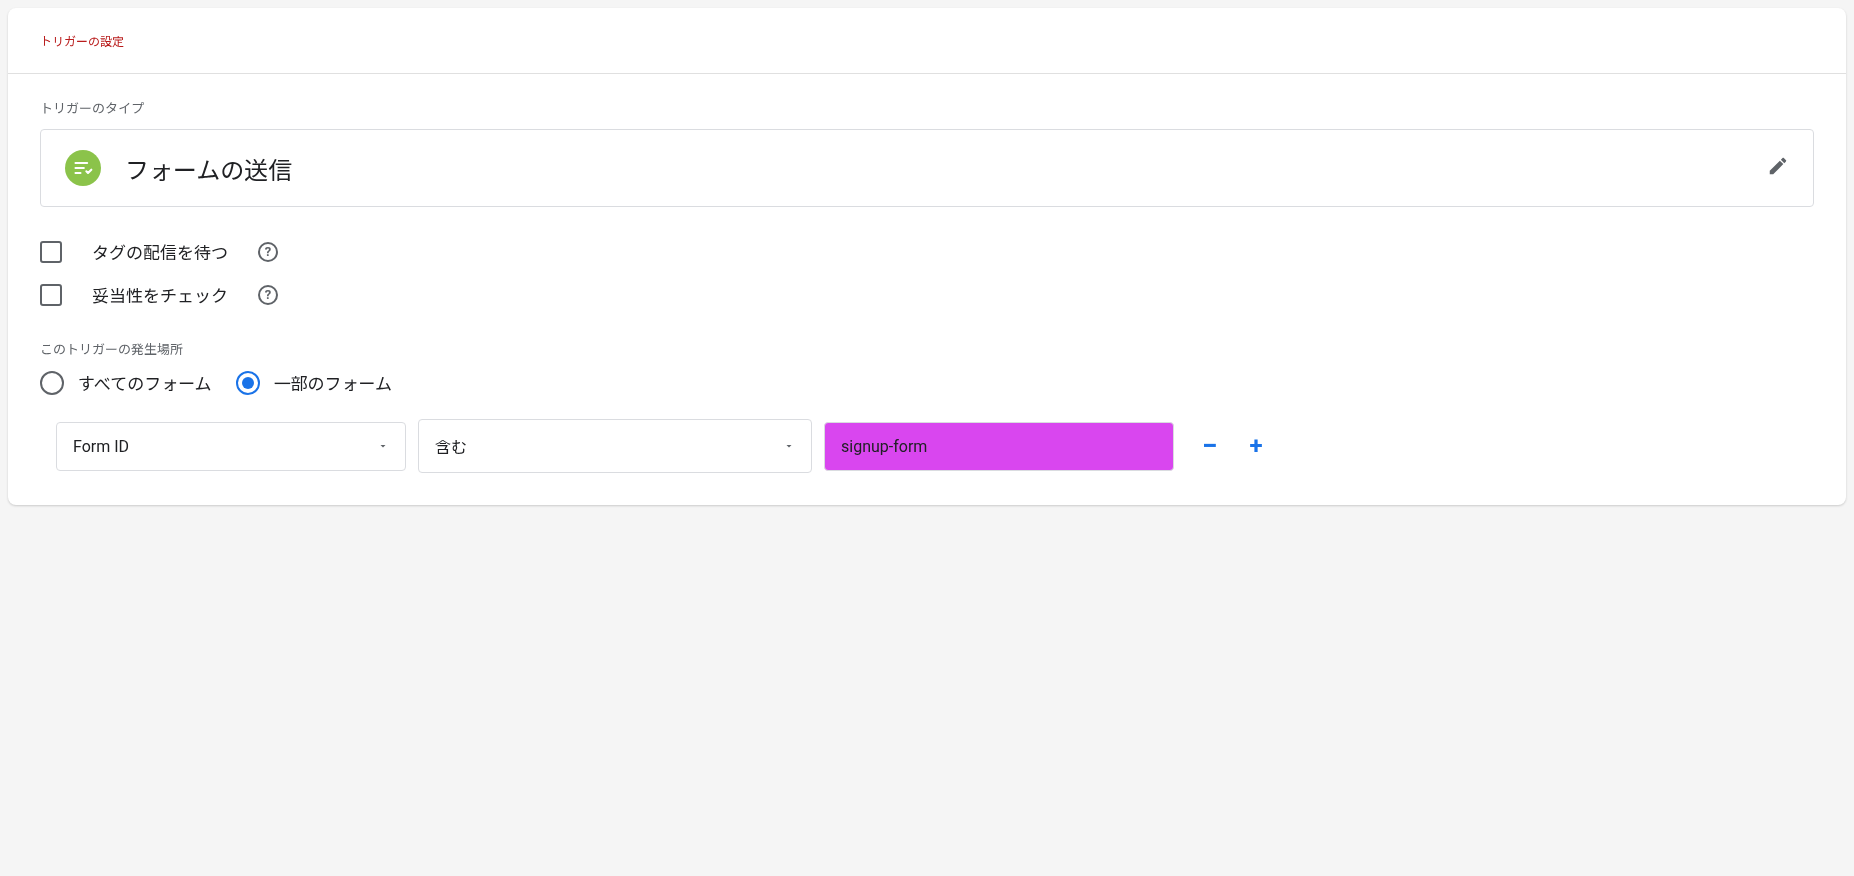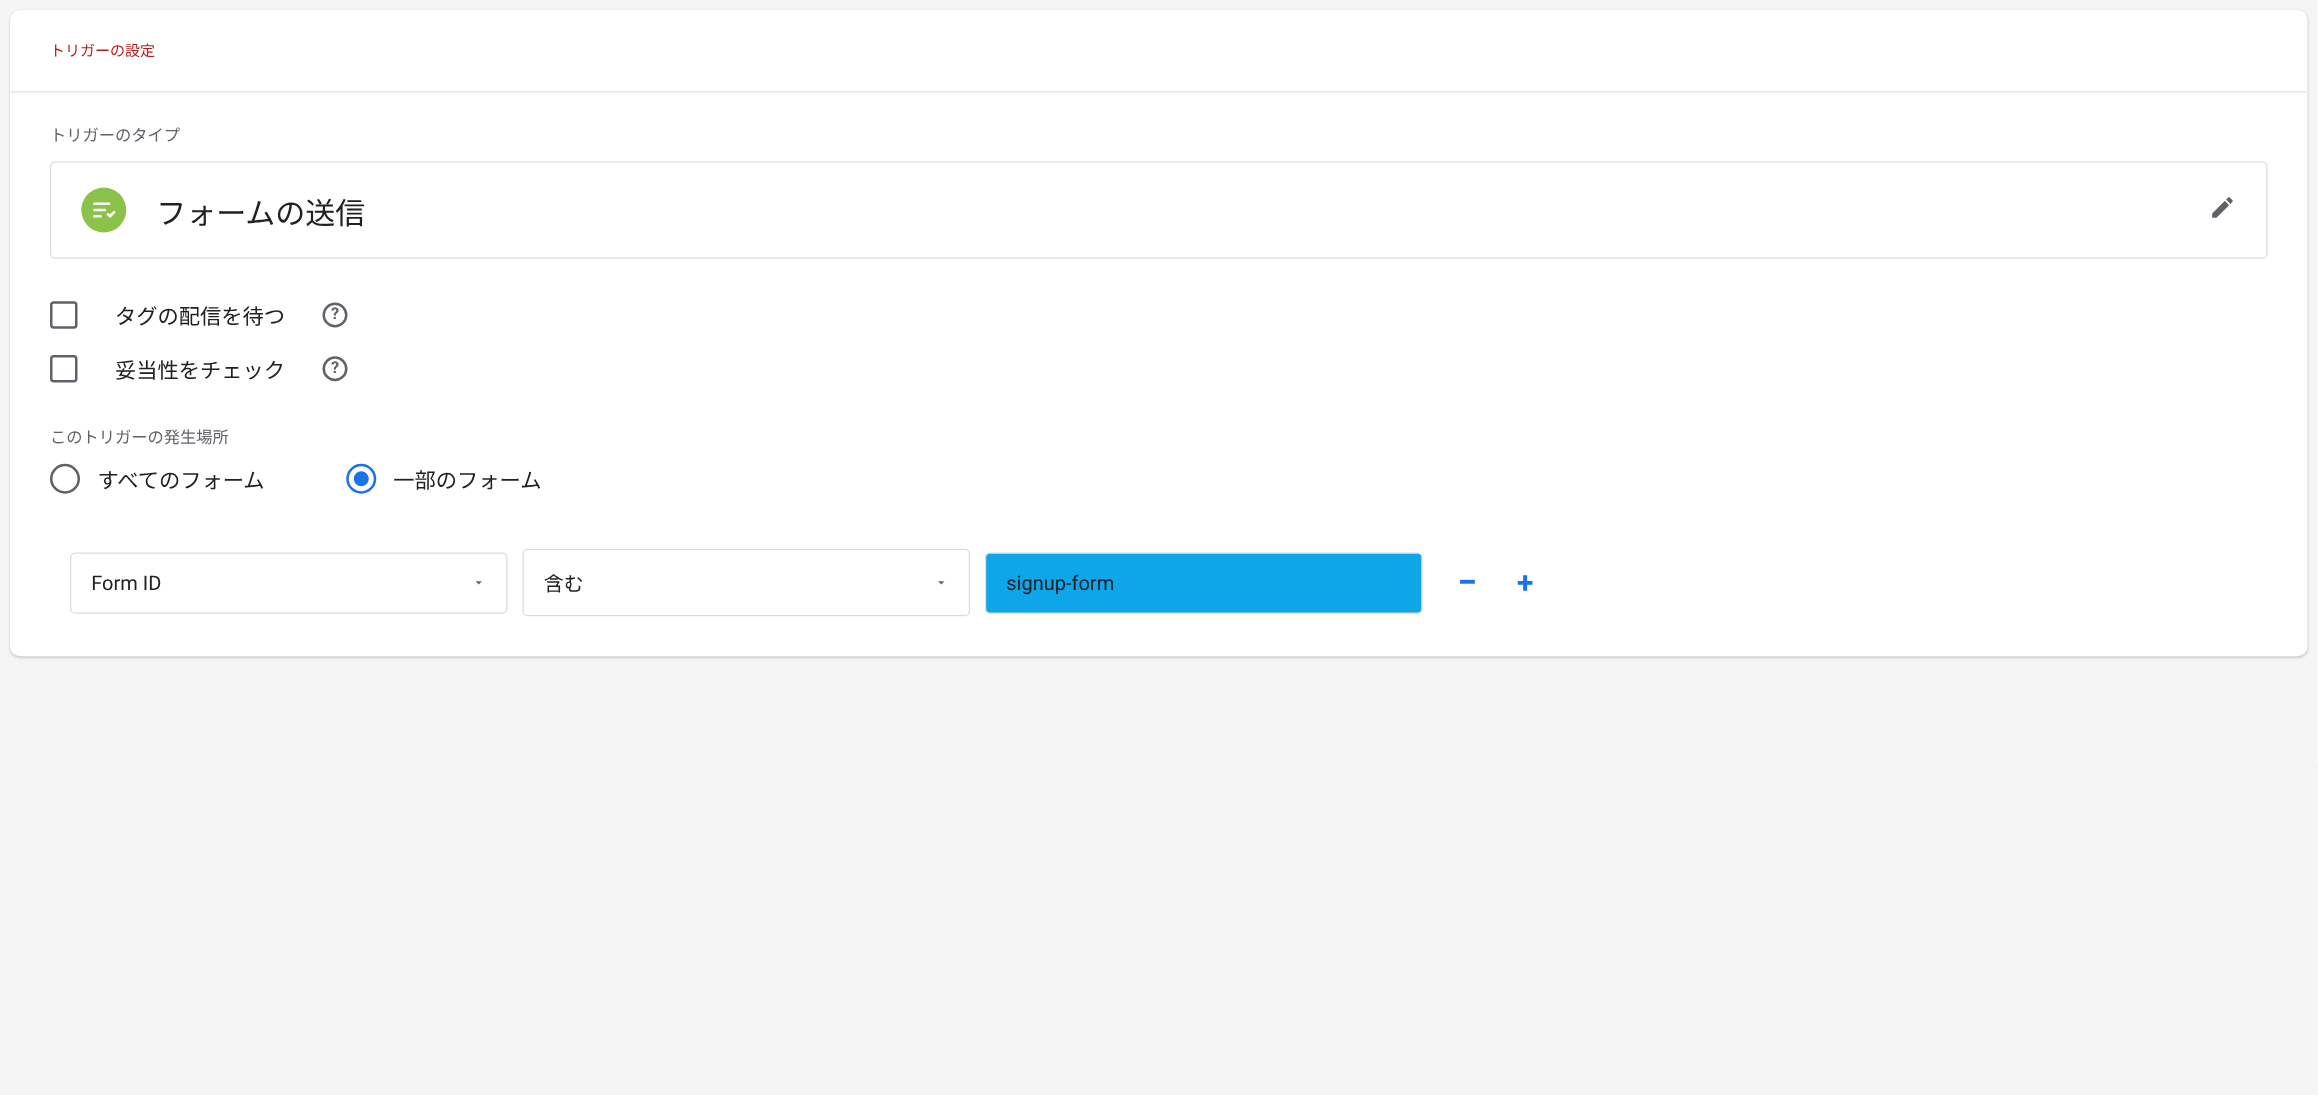--- a/index.html
+++ b/index.html
@@ -99,22 +99,22 @@
       font-weight: bold;
       color: #5f6368;
       cursor: pointer;
     }
     .checkbox-group {
       margin-bottom: 32px;
     }
     .radio-row {
       display: flex;
       align-items: center;
-      gap: 65px;
-      margin-bottom: 44px;
+      gap: 24px;
+      margin-bottom: 24px;
     }
     .radio-option {
       display: flex;
       align-items: center;
       gap: 14px;
       cursor: pointer;
     }
     .radio {
       width: 24px;
       height: 24px;
@@ -157,30 +157,30 @@
       display: flex;
       align-items: center;
       justify-content: space-between;
       cursor: pointer;
       background: #fff;
       font-size: 16px;
       color: #202124;
       width: 350px;
     }
     .select-box.wide {
-      width: 358px;
+      width: 394px;
     }
     .input-box {
       border: 1px solid #dadce0;
       border-radius: 4px;
       padding: 14px 16px;
       font-size: 16px;
       color: #202124;
       width: 350px;
-      background: #0ea5e9;
+      background: #d946ef;
       font-family: inherit;
       outline: none;
     }
     .dropdown-arrow {
       color: #5f6368;
     }
     .action-buttons {
       display: flex;
       align-items: center;
       gap: 32px;

